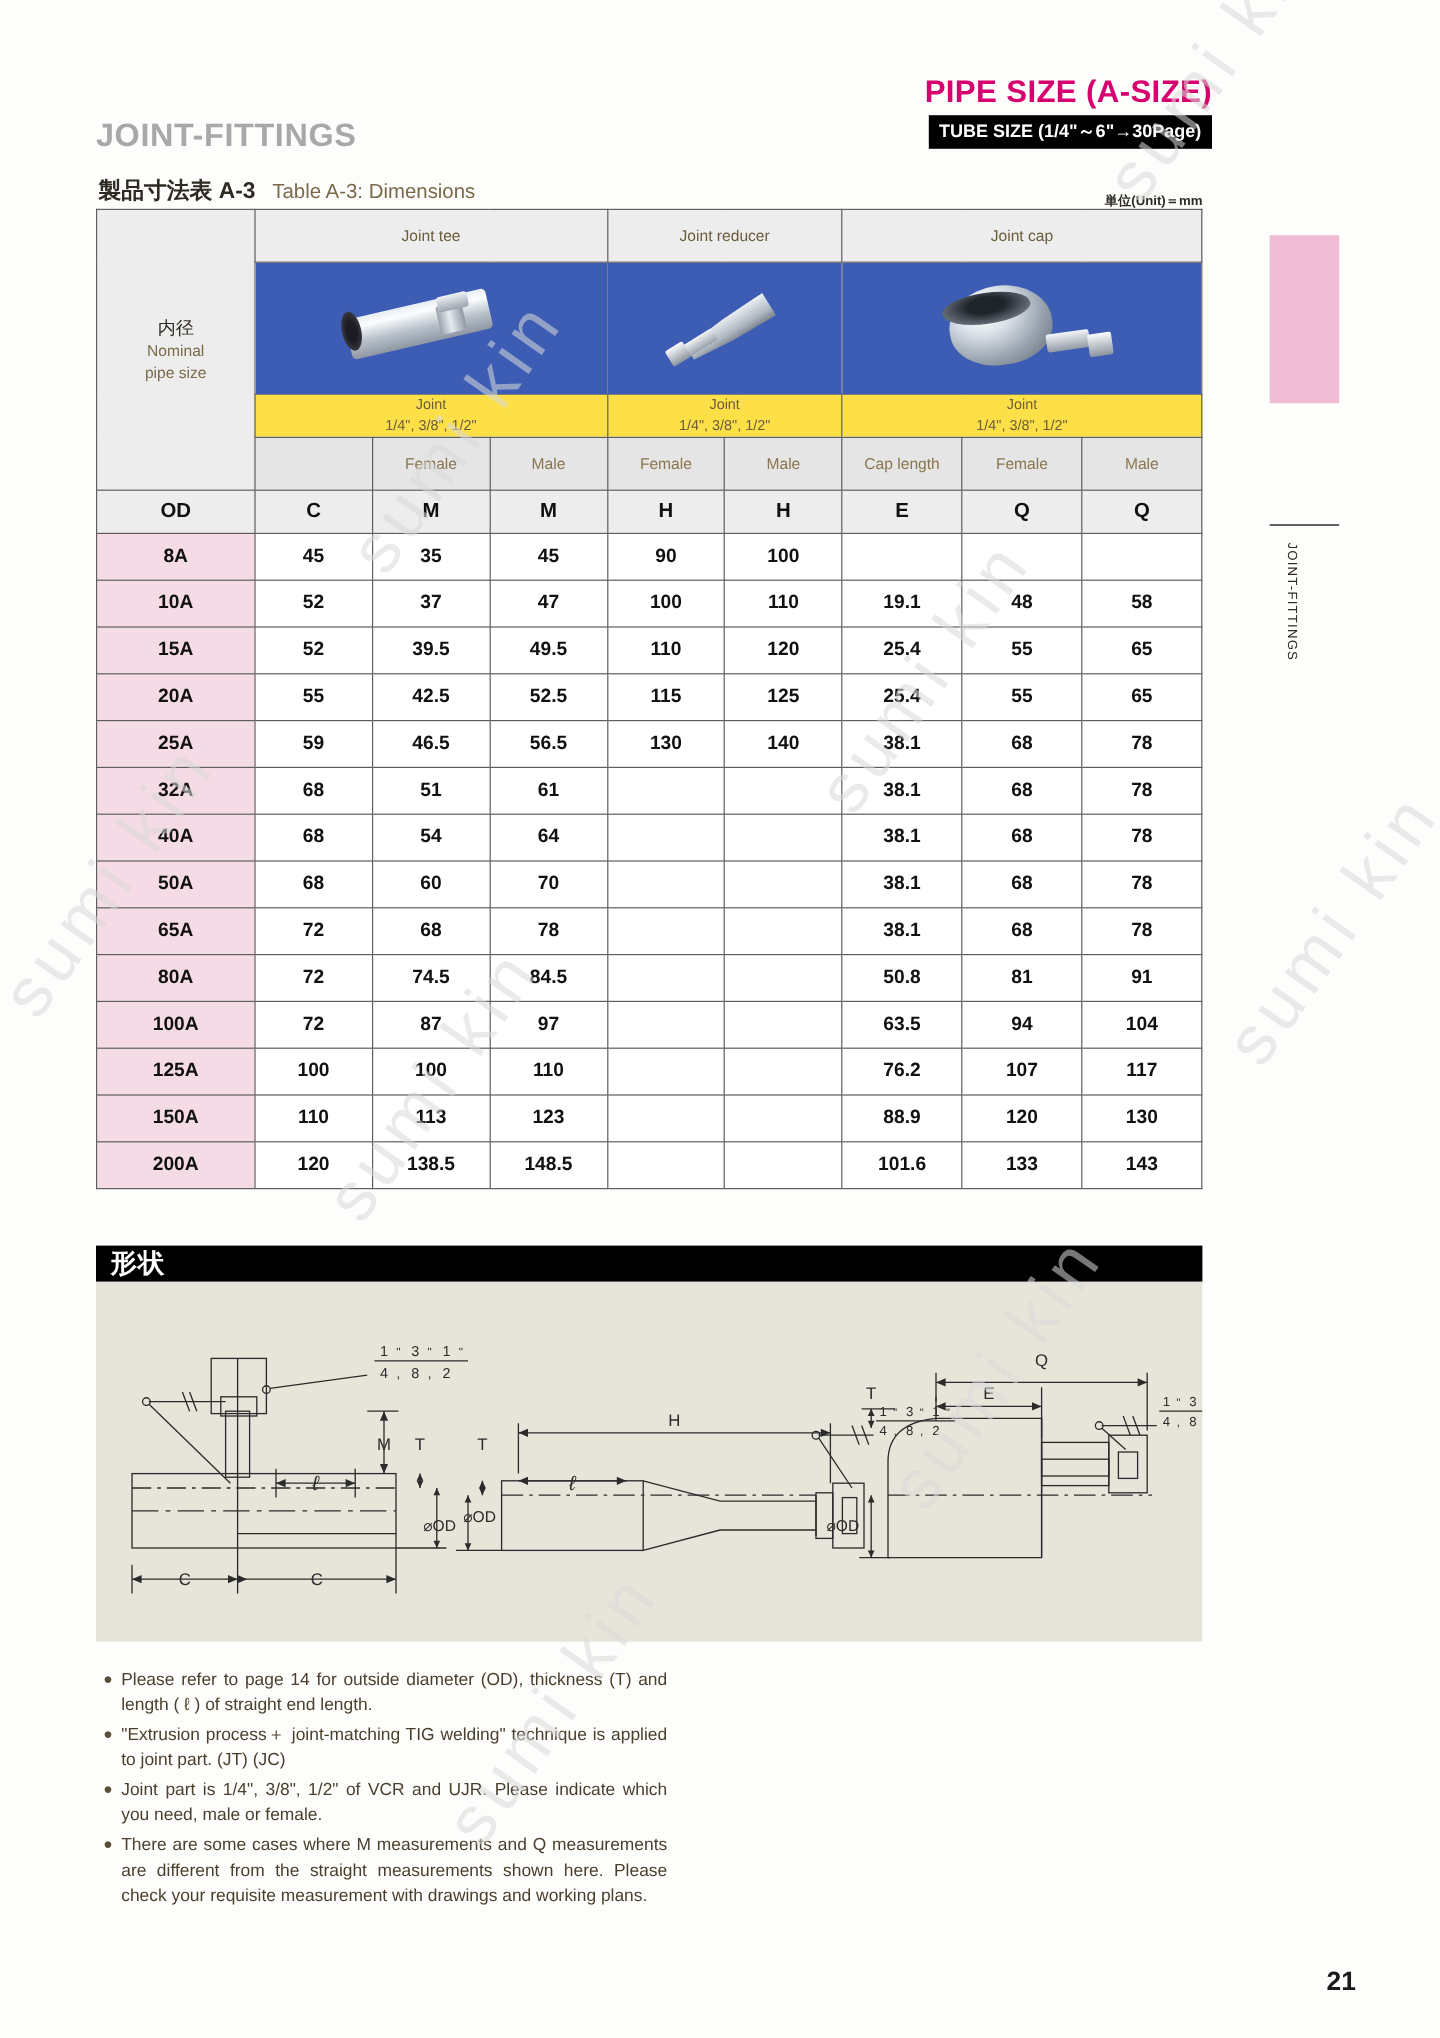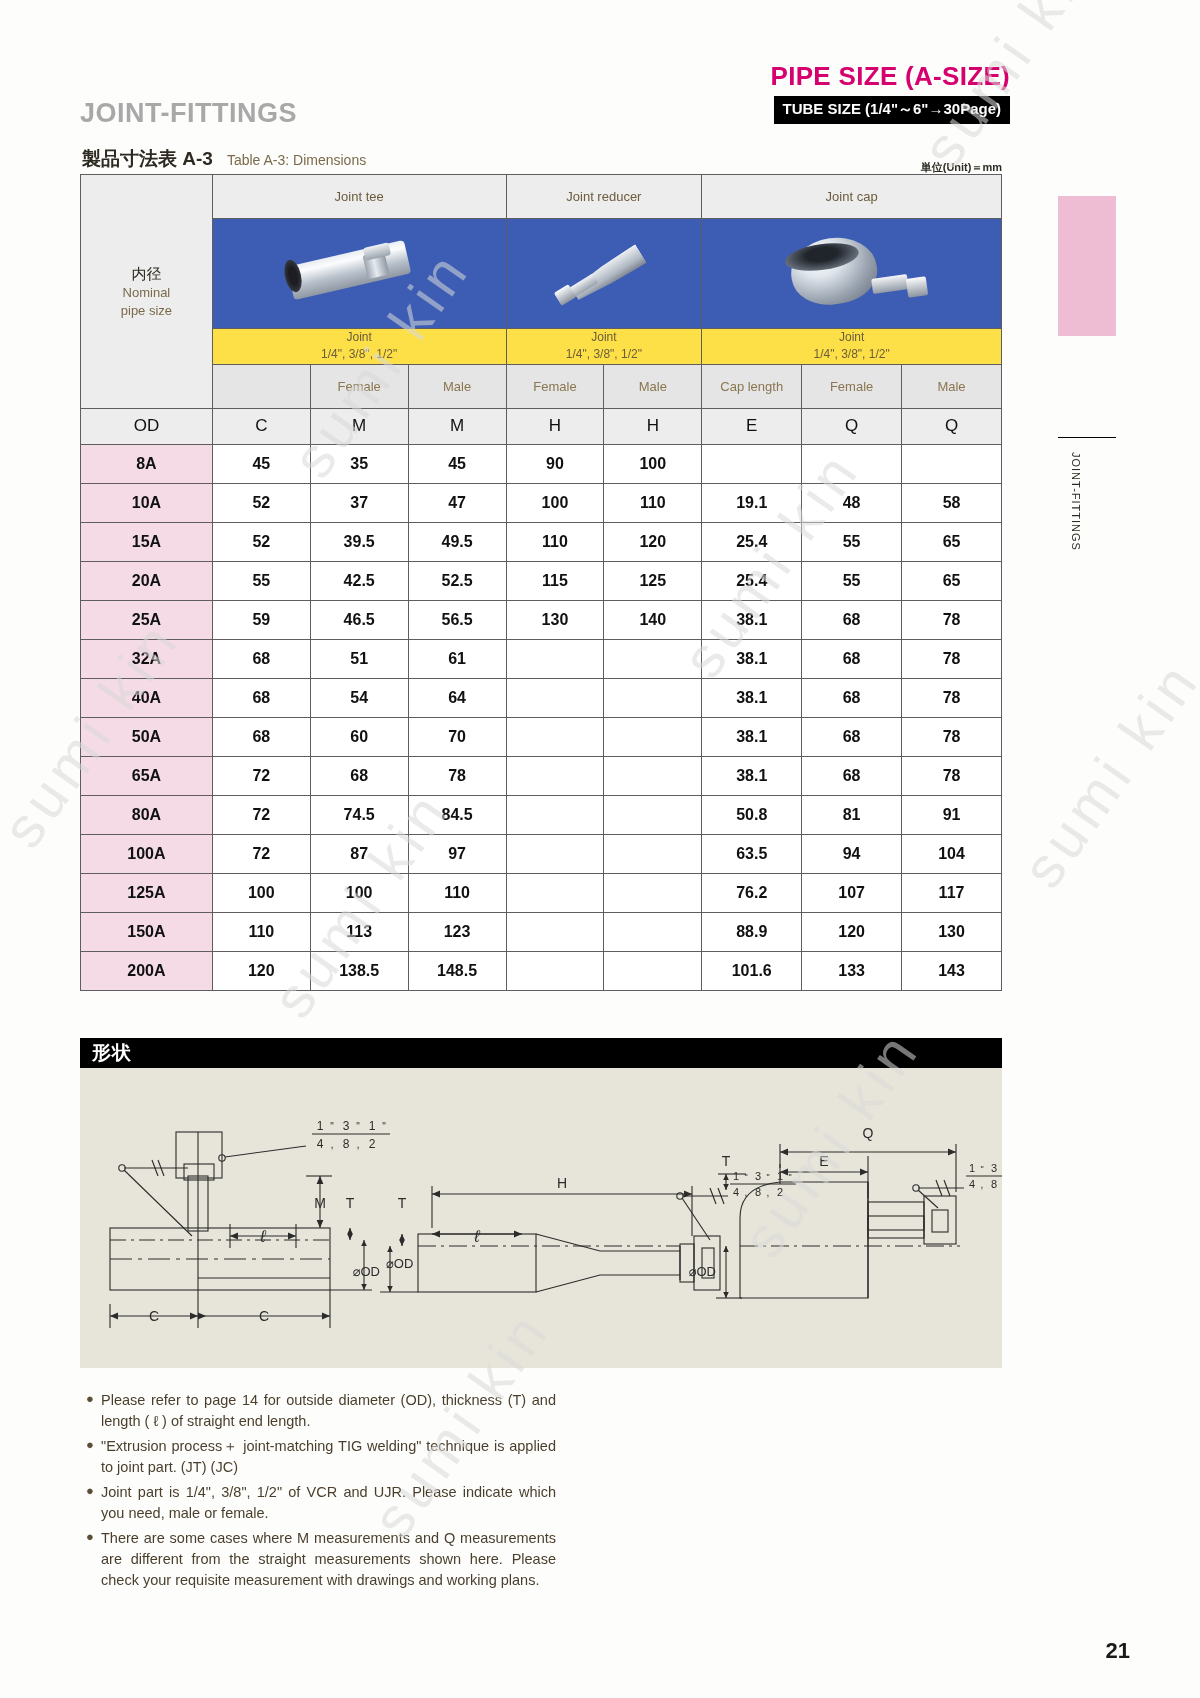--- a/index.html
+++ b/index.html
@@ -38,21 +38,21 @@
     display:inline-block; margin-top:5px;
     background:#000; color:#fff; font-weight:bold;
     font-size:15px; padding:4px 9px 5px 9px; letter-spacing:0px;
     white-space:nowrap;
   }
   .table-caption {
     position:absolute; left:82px; top:146px;
     font-size:19px; font-weight:bold; color:#2e2a22;
   }
   .table-caption .en {
-    font-weight:normal; color:#7a6a4a; font-size:14px; margin-left:14px;
+    font-weight:normal; color:#7a6a4a; font-size:17px; margin-left:14px;
   }
   .unit-note {
     position:absolute; right:198px; top:160px;
     font-size:11px; font-weight:bold; color:#2e2a22;
   }
   
   .side-pink {
     position:absolute; left:1058px; top:196px;
     width:58px; height:140px; background:#efbdd3; z-index:1;
   }
@@ -81,21 +81,21 @@
   .hdr-cell { background:#ededed; color:#6b5c3c; font-size:13px; font-weight:normal;margin-top:42px; }
   .nominal-cell {
     background:#ededed; color:#2e2a22; line-height:1.35;
     font-size:13px; padding:8px 4px;
   }
   .nominal-cell .jp { font-size:15px; font-weight:normal; display:block; }
   .nominal-cell .en { color:#7a6a4a; display:block; }
   .photo-cell { padding:0; background:#3d5db5; height:110px; position:relative; }
   .joint-label { background:#fde047; color:#6b5c3c; font-size:12px; line-height:1.45; padding:6px 2px; }
   .gender-cell { background:#e5e5e5; color:#8a7650; font-size:13px; height:44px; }
-  .sym-cell { background:#ededed; color:#111; font-weight:normal; font-size:17px; height:36px; }
+  .sym-cell { background:#ededed; color:#111; font-weight:bold; font-size:17px; height:36px; }
   .od-cell { background:#f4dbe6; color:#111; font-weight:bold; font-size:16px; height:39px; }
   .val-cell { background:#fff; color:#111; font-weight:bold; font-size:16px; }
   
   .ph { position:absolute; inset:0; overflow:hidden; }
   .tee-body {
     position:absolute; left:30%; top:47%; width:120px; height:34px;
     background:linear-gradient(180deg,#e9edf2 0%,#fbfcfd 22%,#b9c2cc 60%,#8e97a2 100%);
     transform:translate(-10%,-50%) rotate(-13deg); border-radius:4px;
   }
   .tee-open {
@@ -146,21 +146,21 @@
     transform:translate(-50%,-50%) rotate(-8deg); border-radius:2px;
   }
   .cap-nut {
     position:absolute; left:72%; top:62%; width:20px; height:19px;
     background:linear-gradient(180deg,#fafbfc,#8b949f);
     transform:translate(-50%,-50%) rotate(-8deg); border-radius:2px;
   }
   
   .shape-bar {
     position:absolute; left:80px; top:1038px; width:922px; height:30px;
-    background:#000; color:#fff; font-size:19px; font-weight:bold;
+    background:#000; color:#fff; font-size:22px; font-weight:bold;
     display:flex; align-items:center; padding-left:12px; letter-spacing:1px; z-index:3;
   }
   .shape-panel {
     position:absolute; left:80px; top:1068px; width:922px; height:300px;
     background:#e7e5da; z-index:2;
   }
   .shape-panel svg { display:block; }
   
   .notes {
     position:absolute; left:86px; top:1390px; width:470px; z-index:4;

